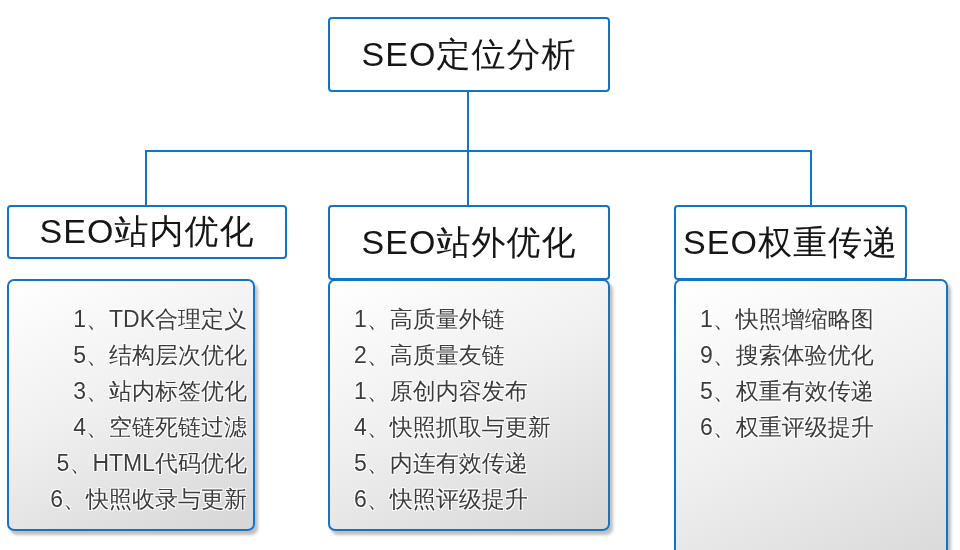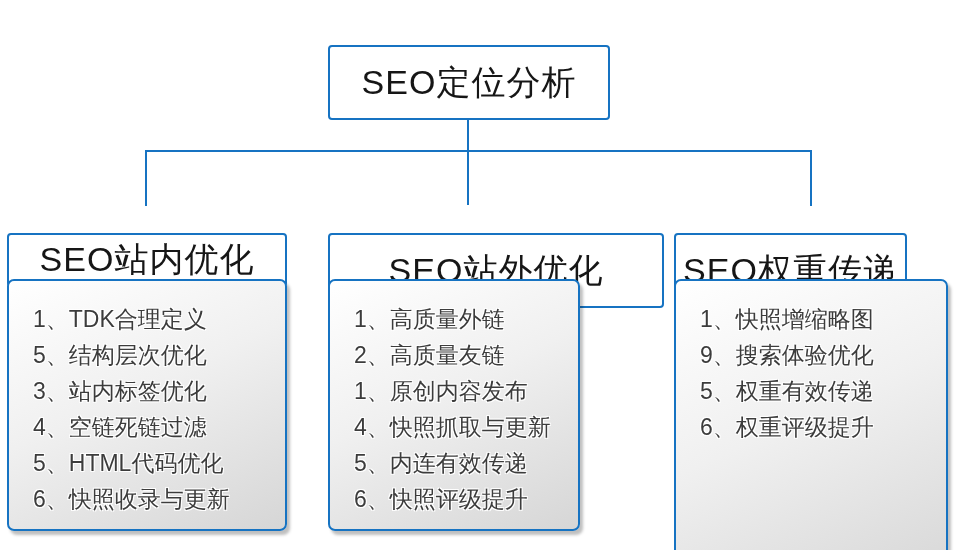--- a/index.html
+++ b/index.html
@@ -4,44 +4,44 @@
 <style>
   html,body{margin:0;padding:0;background:#fff;}
   .canvas{
     position:relative;width:960px;height:550px;background:#ffffff;overflow:hidden;
     font-family:"Liberation Sans","DejaVu Sans",sans-serif;
   }
   .line{position:absolute;background:var(--accent,#1673c2);z-index:0;}
   .node{
     position:absolute;box-sizing:border-box;background:#ffffff;
     border:2px solid var(--accent,#1673c2);border-radius:4px;
-    display:flex;align-items:center;justify-content:center;z-index:1;margin-top:28px;
+    display:flex;align-items:center;justify-content:center;z-index:1;
   }
   .node-title{
     font-size:34px;font-weight:400;color:#161616;letter-spacing:1px;white-space:nowrap;
   }
   .panel-body{
     position:absolute;box-sizing:border-box;z-index:1;
     border:2px solid var(--accent,#1673c2);border-radius:7px;
     background:linear-gradient(155deg,#ffffff 0%,#f0f0f0 45%,#d6d6d6 100%);
     box-shadow:3px 4px 3px rgba(0,0,0,0.25);
     padding:20px 6px 0 24px;
   }
   .panel-body ul{margin:0;padding:0;list-style:none;}
   .panel-body li{
     font-size:23px;line-height:36px;color:#3c3c3c;white-space:nowrap;
     text-shadow:-1px -1px 0 #ffffff,1px -1px 0 #ffffff,-1px 1px 0 #ffffff,1px 1px 0 #ffffff;
   }
   
   .root-box{left:328px;top:17px;width:282px;height:75px;}
   .hdr-1{left:7px;top:205px;width:280px;height:54px;}
-  .hdr-2{left:328px;top:205px;width:336px;height:75px;}
+  .hdr-2{left:328px;top:205px;width:282px;height:75px;}
   .hdr-3{left:674px;top:205px;width:233px;height:75px;}
-  .body-1{left:7px;top:279px;width:280px;height:252px;}
-  .body-2{left:328px;top:279px;width:252px;height:252px;}
+  .body-1{left:7px;top:279px;width:248px;height:252px;text-align:right;}
+  .body-2{left:328px;top:279px;width:282px;height:252px;}
   .body-3{left:674px;top:279px;width:274px;height:312px;}
   .ln-root-v{left:467px;top:92px;width:2px;height:113px;}
   .ln-h{left:145px;top:150px;width:667px;height:2px;}
   .ln-left-v{left:145px;top:150px;width:2px;height:56px;}
   .ln-right-v{left:810px;top:150px;width:2px;height:56px;}
 </style>
 </head>
 <body>
 
 <div class="canvas">

